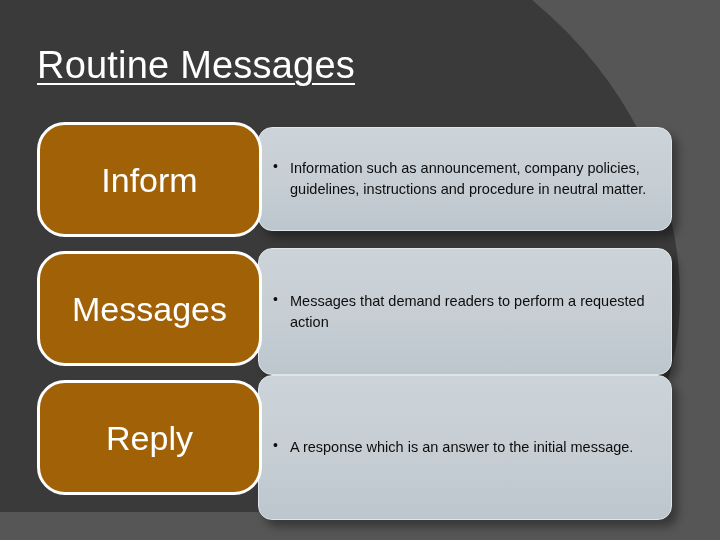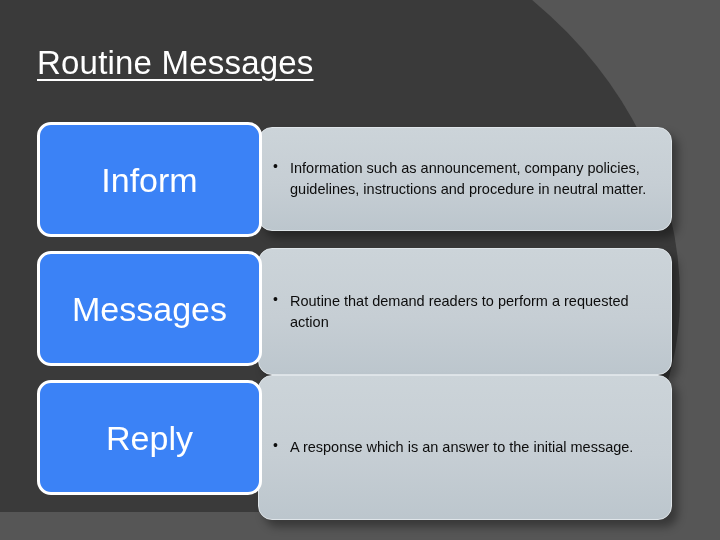--- a/index.html
+++ b/index.html
@@ -58,21 +58,21 @@
     background: #3a3a3a;
     border-radius: 0 40px 0 0;
   }
 
   
   .title {
     position: absolute;
     left: 37px;
     top: 46px;
     color: #ffffff;
-    font-size: 33px;
+    font-size: 38px;
     font-weight: normal;
     letter-spacing: 0.2px;
     line-height: 1.05;
     text-decoration: underline;
     text-underline-offset: 5px;
     text-decoration-thickness: 2px;
     white-space: nowrap;
   }
 
   
@@ -90,23 +90,23 @@
   .row-0 { top: 121px; }
   .row-1 { top: 250px; }
   .row-2 { top: 379px; }
 
   .label-box {
     position: absolute;
     left: 37px;
     top: 1px;
     width: 225px;
     height: 115px;
-    background: #3b82f6;
+    background: #a16207;
     border: 3px solid #ffffff;
-    border-radius: 14px;
+    border-radius: 28px;
     box-sizing: border-box;
     display: flex;
     align-items: center;
     justify-content: center;
     z-index: 3;
   }
   .label-text {
     color: #ffffff;
     font-size: 34px;
     font-weight: normal;
@@ -178,21 +178,21 @@
         </ul>
       </div>
     </div>
 
     <div class="row row-1">
       <div class="label-box">
         <span class="label-text">Messages</span>
       </div>
       <div class="desc-panel">
         <ul class="bullet-list">
-          <li class="bullet-item">Routine that demand readers to perform a requested action</li>
+          <li class="bullet-item">Messages that demand readers to perform a requested action</li>
         </ul>
       </div>
     </div>
 
     <div class="row row-2">
       <div class="label-box">
         <span class="label-text">Reply</span>
       </div>
       <div class="desc-panel">
         <ul class="bullet-list">

